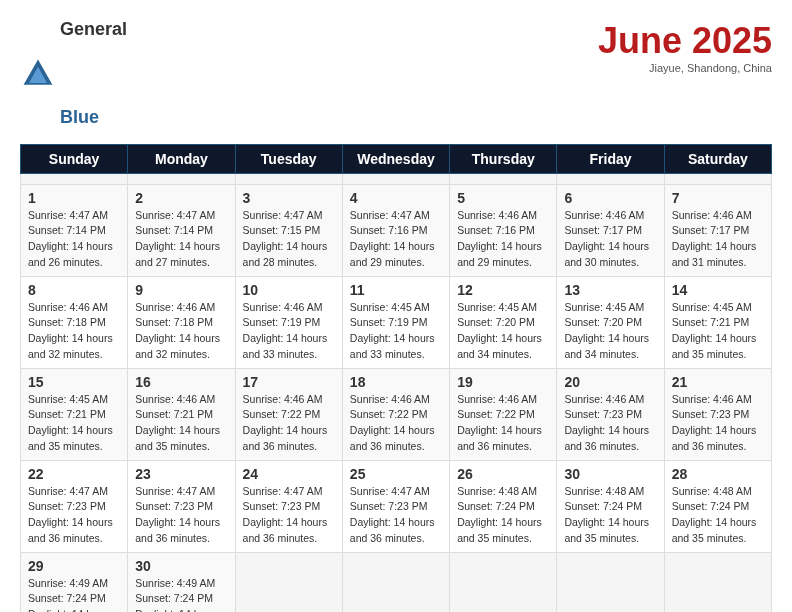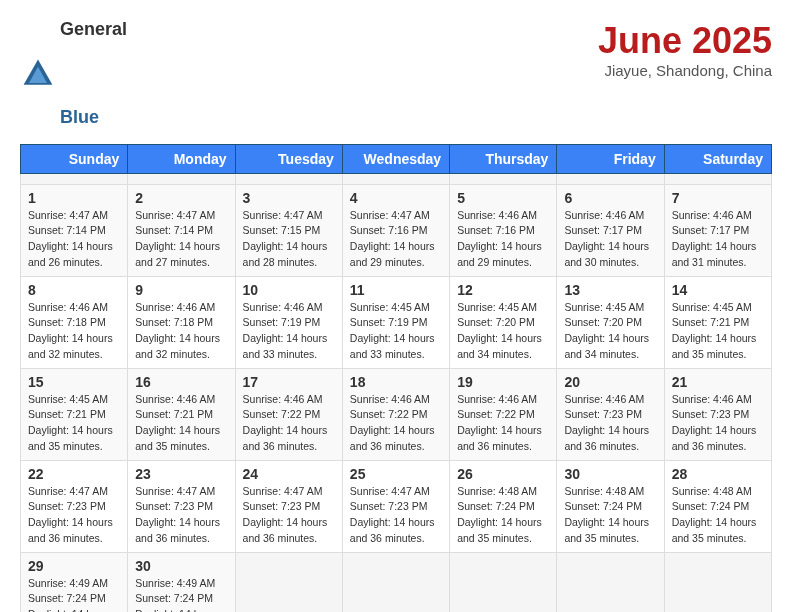--- a/index.html
+++ b/index.html
@@ -44,32 +44,32 @@
     }
     .title-block {
       text-align: right;
     }
     .month-title {
       font-size: 36px;
       font-weight: bold;
       color: #b91c1c;
     }
     .subtitle {
-      font-size: 15px;
+      font-size: 11px;
       color: #555;
     }
     .calendar {
       width: 100%;
       border-collapse: collapse;
       border: 1px solid #ccc;
     }
     .calendar th {
-      background-color: #3b82f6;
+      background-color: #0f172a;
       color: #fff;
-      text-align: right;
+      text-align: center;
       padding: 6px 8px;
       font-size: 14px;
       border: 1px solid #1e5276;
     }
     .calendar td {
       vertical-align: top;
       padding: 5px 7px;
       border: 1px solid #ddd;
       width: calc(100% / 7);
       font-size: 11px;

